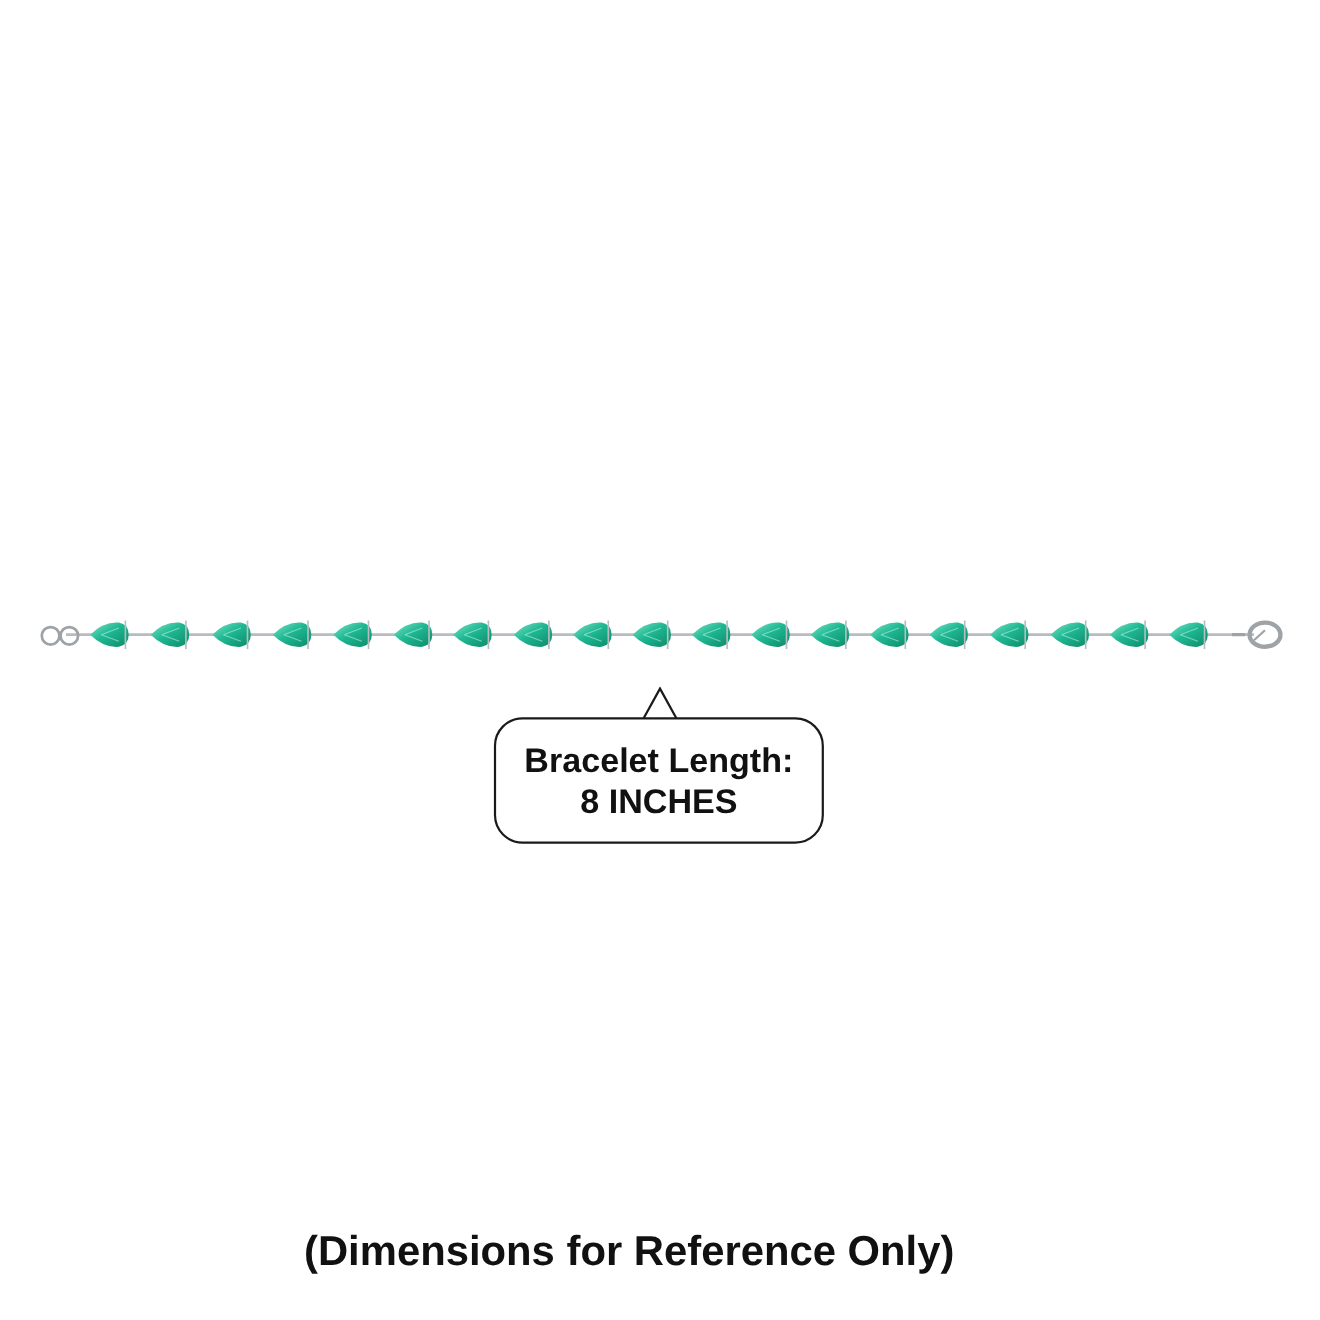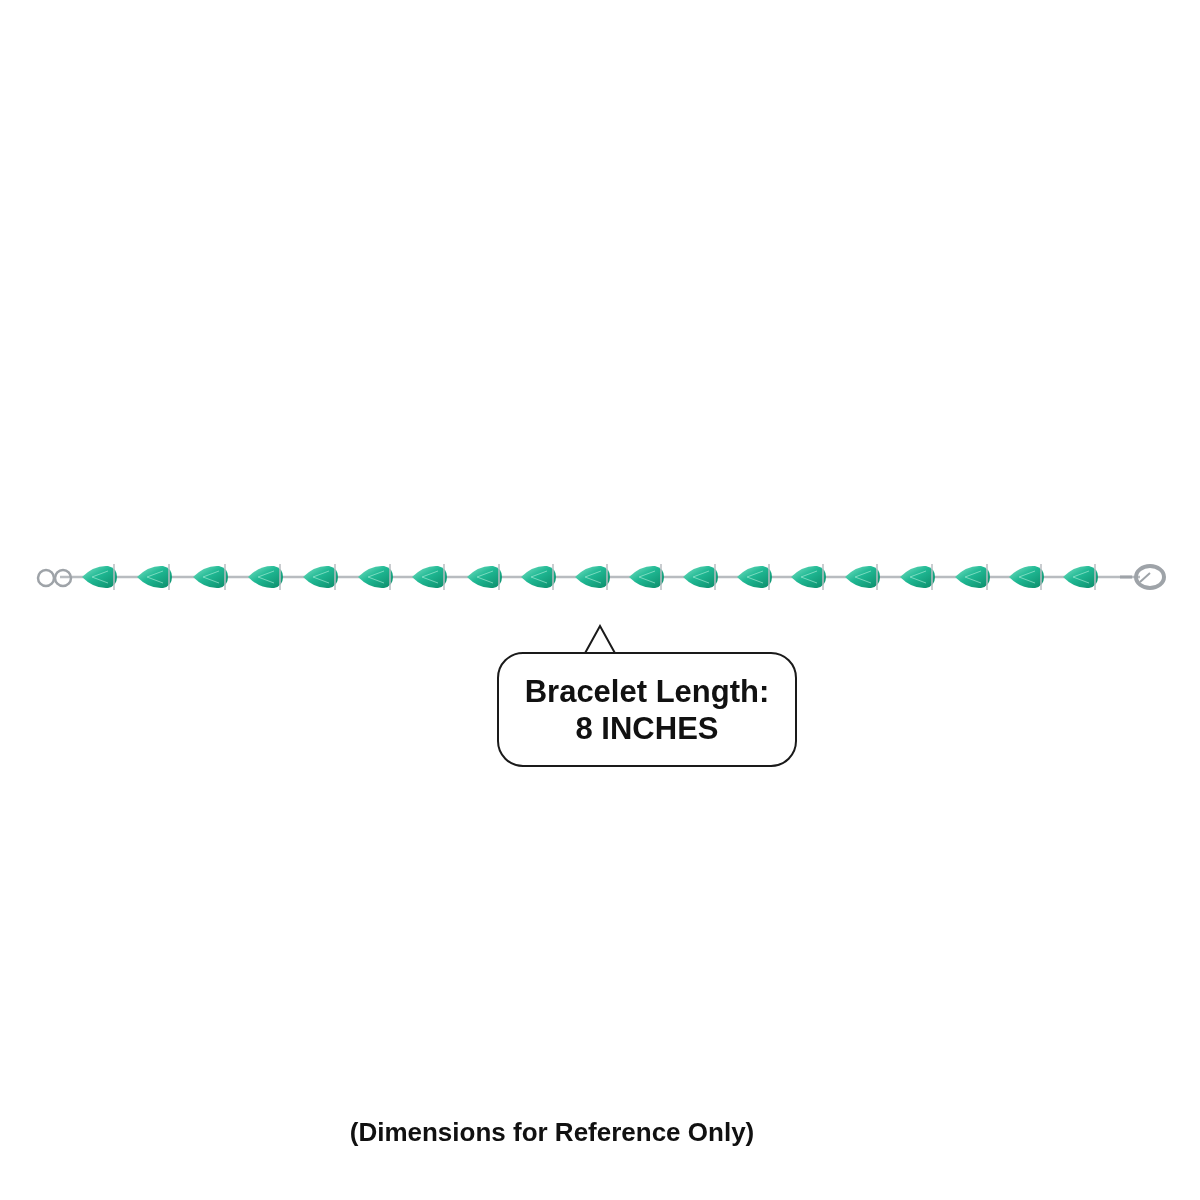--- a/index.html
+++ b/index.html
@@ -1,21 +1,21 @@
 <!DOCTYPE html>
 <html><head>
   <meta charset="utf-8">
   <style>
     html, body { margin: 0; padding: 0; background: #ffffff; }
     body { width: 1200px; height: 1200px; position: relative; overflow: hidden; font-family: "Liberation Sans", sans-serif; }
     .bracelet { position: absolute; left: 0; top: 555px; width: 1200px; height: 50px; }
-    .callout { position: absolute; left: 449px; top: 652px; width: 300px; height: 115px; box-sizing: border-box; border: 2px solid #1a1a1a; border-radius: 26px; background: #fff; display: flex; flex-direction: column; align-items: center; justify-content: center; margin-left: 48px; }
+    .callout { position: absolute; left: 449px; top: 652px; width: 300px; height: 115px; box-sizing: border-box; border: 2px solid #1a1a1a; border-radius: 26px; background: #fff; display: flex; flex-direction: column; align-items: center; justify-content: center; }
     .callout-tail { position: absolute; left: 580px; top: 624px; width: 40px; height: 32px; }
     .callout-line { font-weight: bold; font-size: 31px; color: #111; line-height: 37px; text-align: center; }
-    .footer-note { position: absolute; left: 0; top: 1117px; width: 1104px; text-align: center; font-weight: bold; font-size: 26px; color: #111; }
+    .footer-note { position: absolute; left: 0; top: 1117px; width: 1104px; text-align: center; font-weight: bold; font-size: 38px; color: #111; padding-left: 20px; }
   </style>
 </head>
 <body>
 
 <div>
   <svg class="bracelet" viewBox="0 0 1200 50" xmlns="http://www.w3.org/2000/svg">
     <defs>
       <linearGradient id="gem" x1="0" y1="0" x2="1" y2="1">
         <stop offset="0" stop-color="#7fe3c6"></stop>
         <stop offset="0.45" stop-color="#1fb893"></stop>

